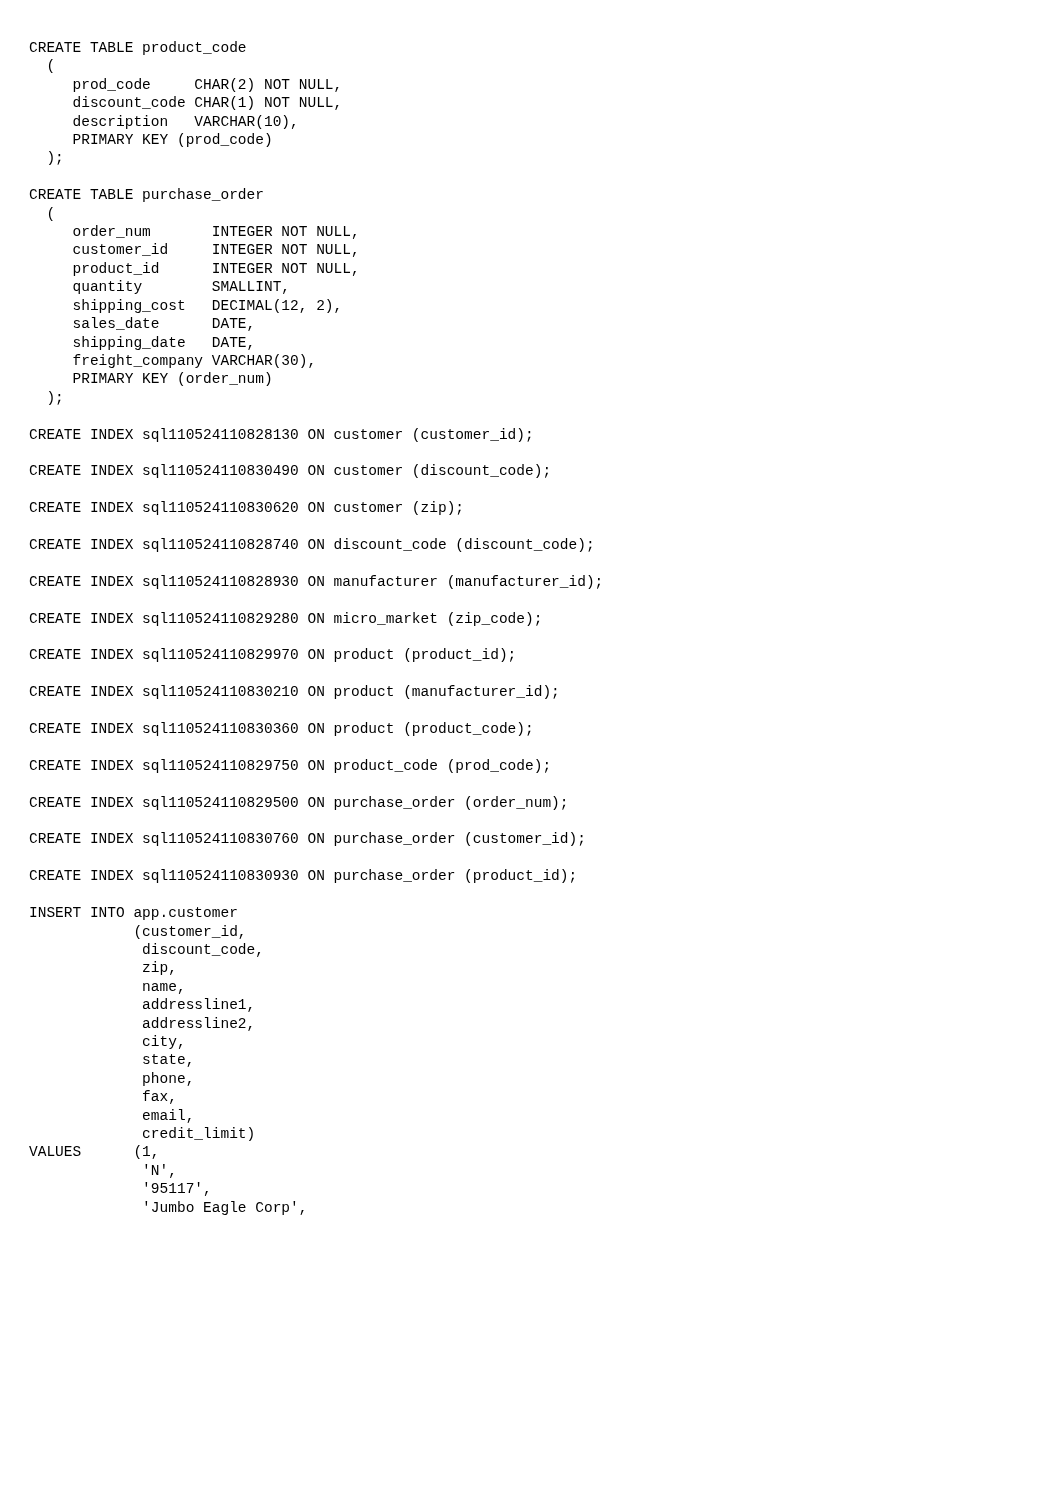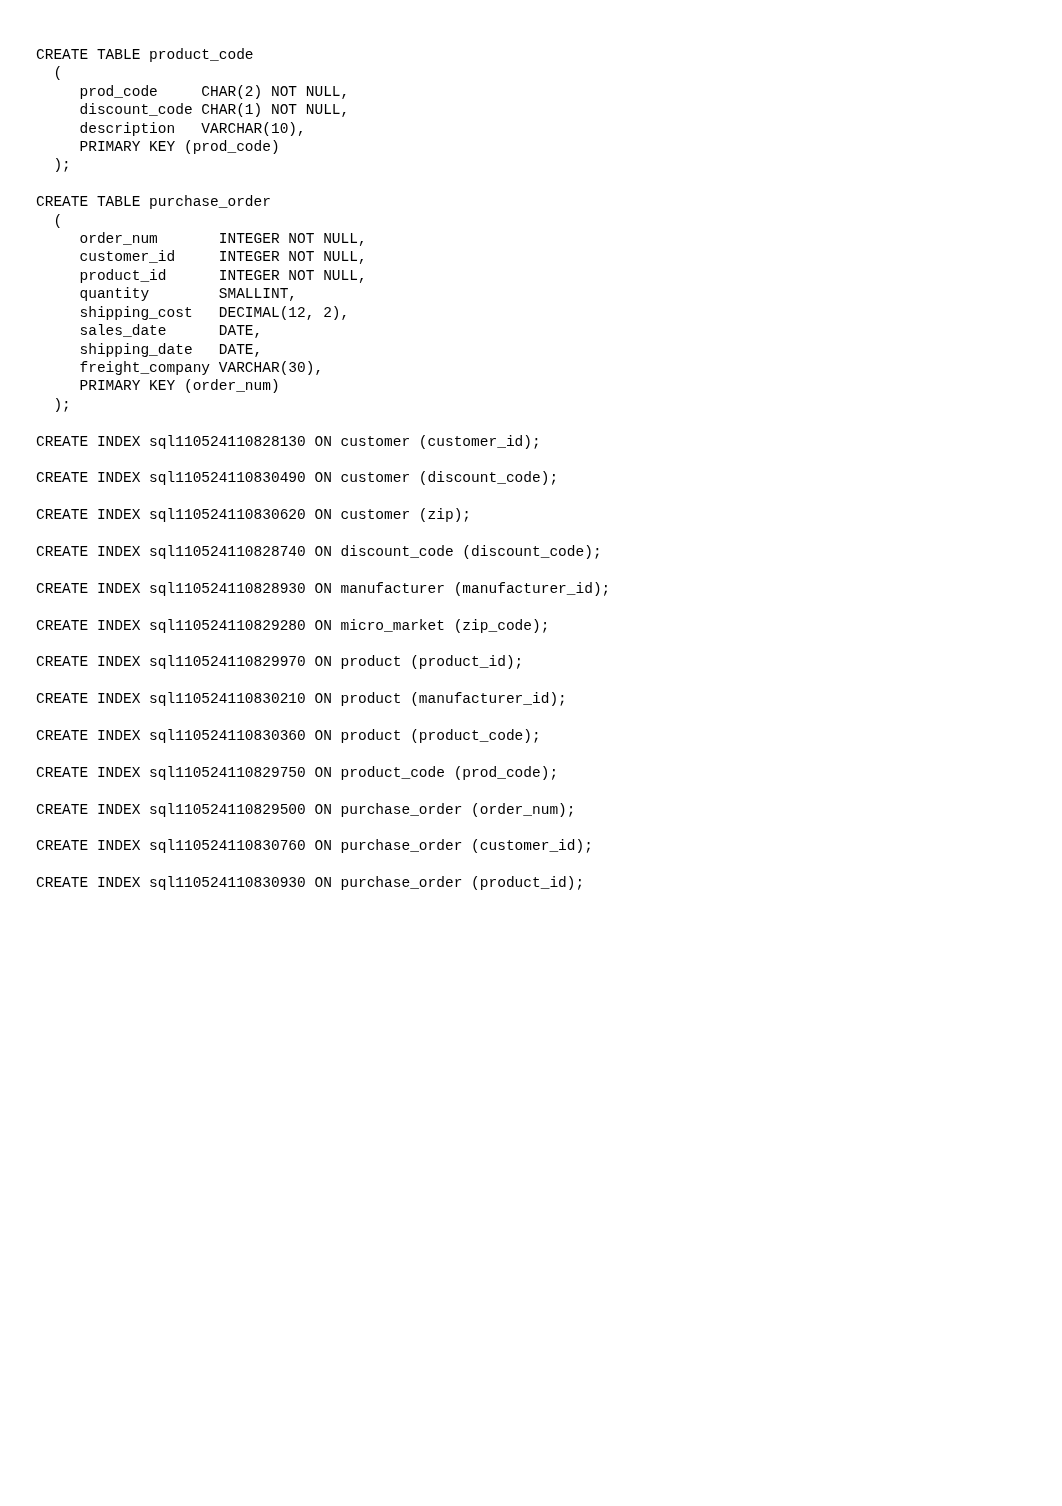--- a/index.html
+++ b/index.html
@@ -7,21 +7,21 @@
     padding: 0;
     background: #ffffff;
   }
   body {
     width: 1062px;
     min-height: 1506px;
     box-sizing: border-box;
     padding: 38px 28px;
   }
   pre.code {
-    margin: 8px;
+    margin: 1px;
     font-family: "Courier New", Courier, monospace;
     font-size: 14.5px;
     line-height: 18.4px;
     white-space: pre;
     color: #000000;
     letter-spacing: 0px;
   }
 </style>
 </head>
 <body>
@@ -66,13 +66,29 @@
 </span><span>CREATE INDEX sql110524110830360 ON product (product_code);
 
 </span><span>CREATE INDEX sql110524110829750 ON product_code (prod_code);
 
 </span><span>CREATE INDEX sql110524110829500 ON purchase_order (order_num);
 
 </span><span>CREATE INDEX sql110524110830760 ON purchase_order (customer_id);
 
 </span><span>CREATE INDEX sql110524110830930 ON purchase_order (product_id);
 
-</span></pre>
+</span><span>INSERT INTO app.customer
+            (customer_id,
+             discount_code,
+             zip,
+             name,
+             addressline1,
+             addressline2,
+             city,
+             state,
+             phone,
+             fax,
+             email,
+             credit_limit)
+VALUES      (1,
+             'N',
+             '95117',
+             'Jumbo Eagle Corp',</span></pre>
 
 </body></html>

